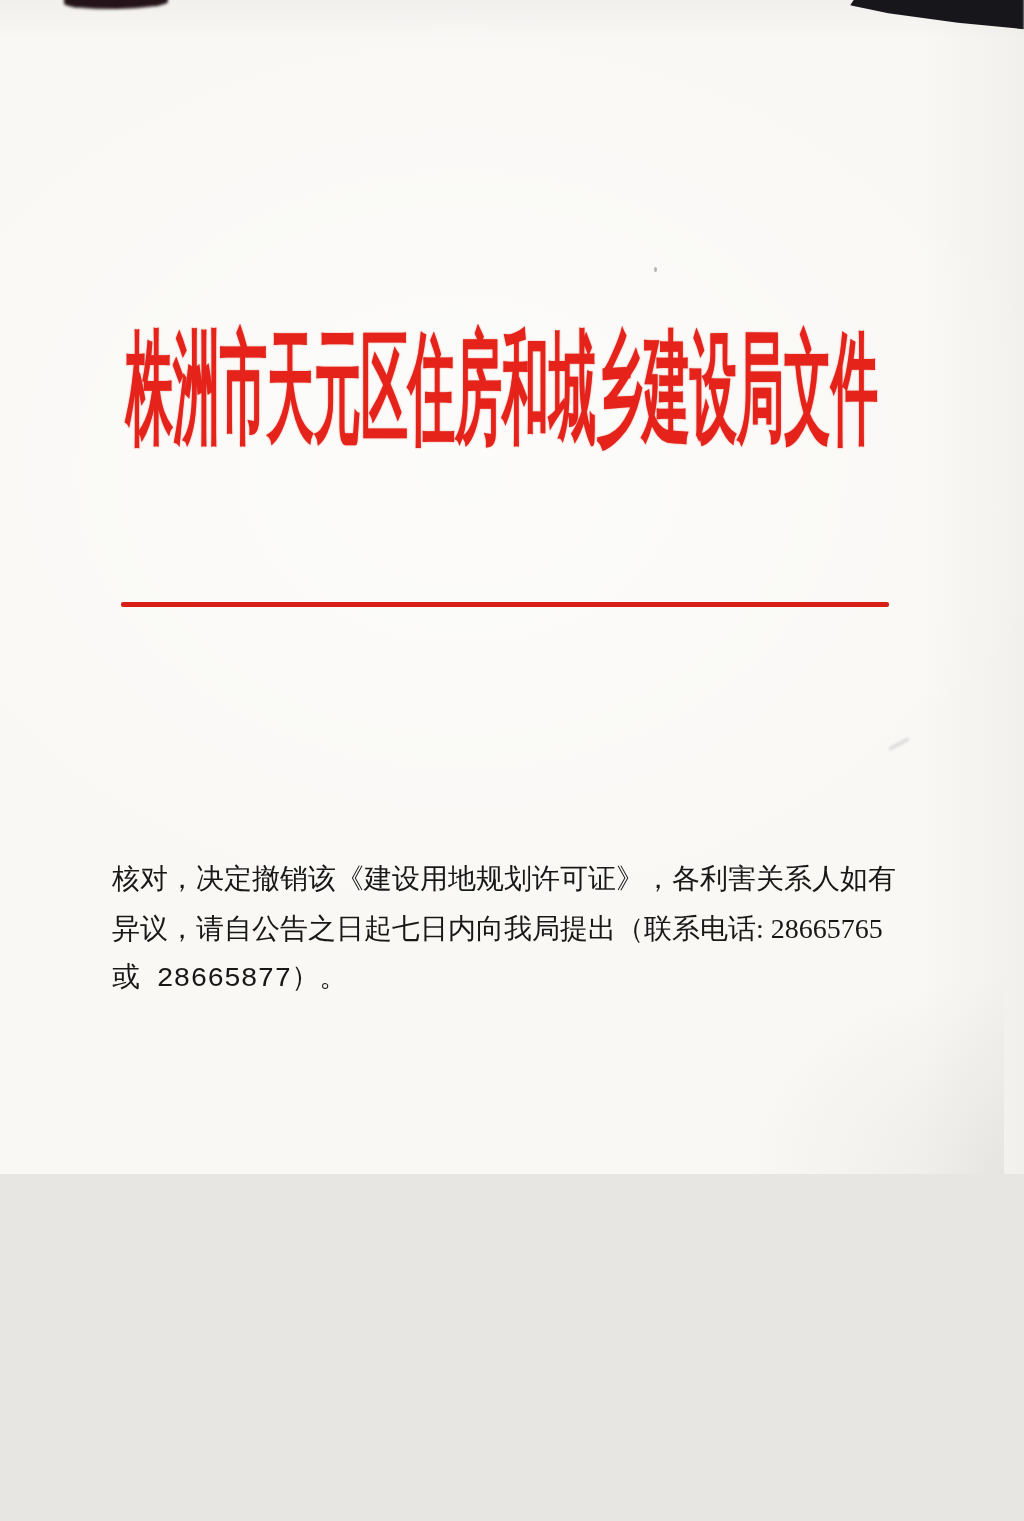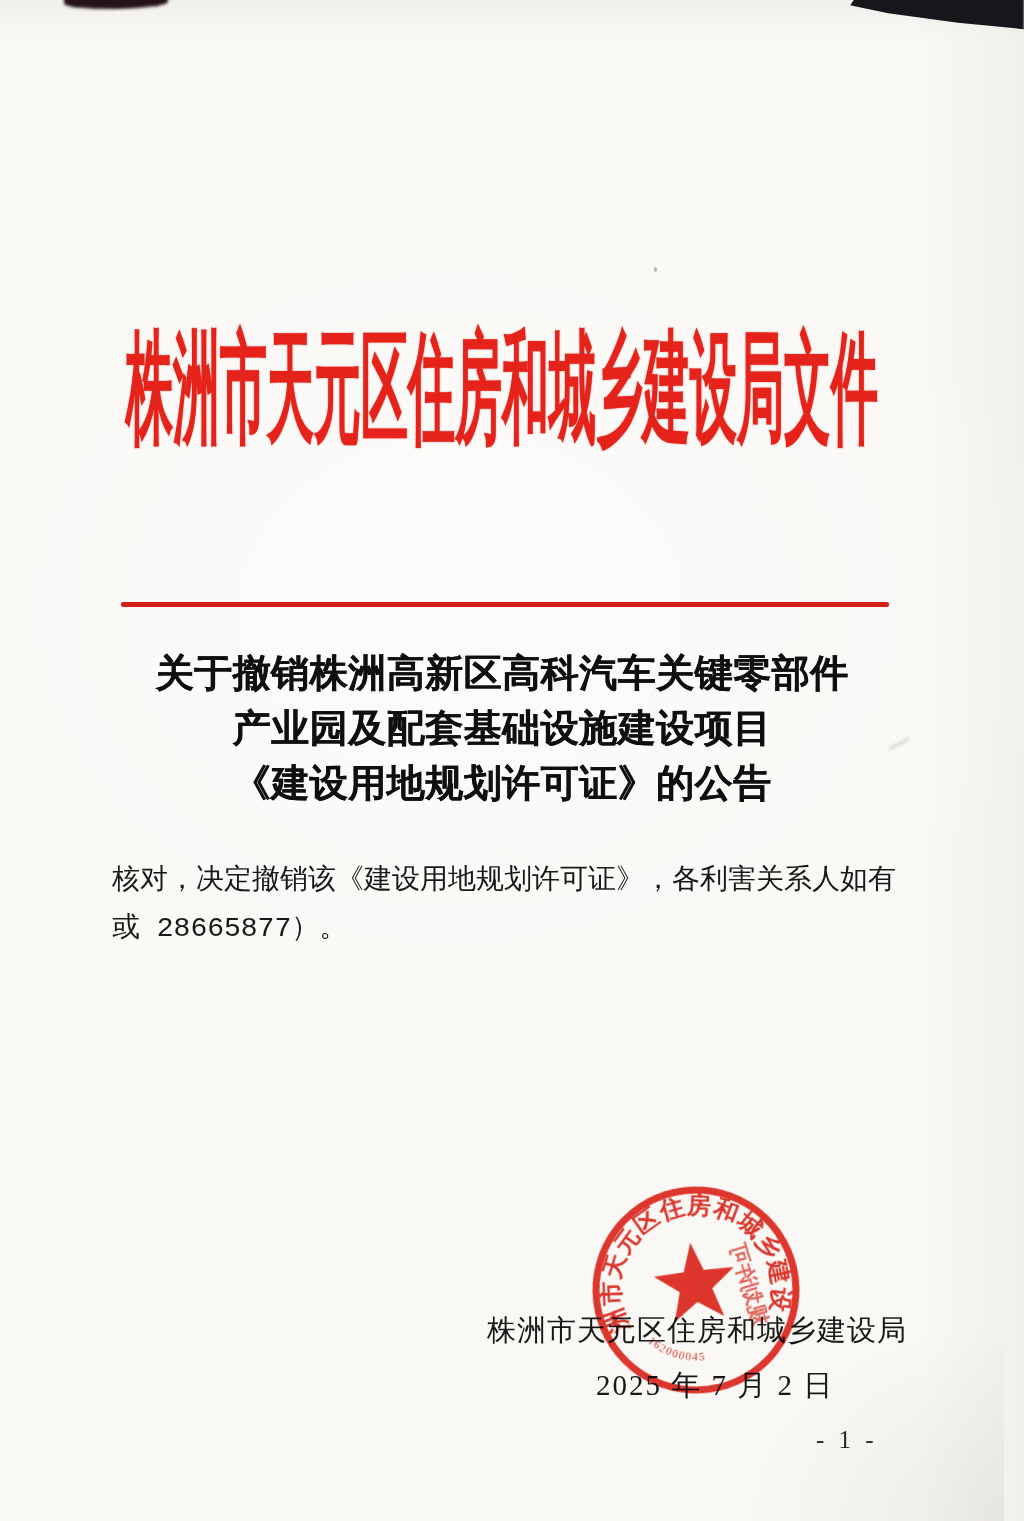--- a/index.html
+++ b/index.html
@@ -1,18 +1,18 @@
 <!DOCTYPE html>
 <html><head>
 <meta charset="utf-8">
 <style>
   html,body{margin:0;padding:0;background:#e8e6e3;}
   .page{
     position:relative;
-    width:1024px;height:1521px;
+    width:1024px;height:1174px;
     margin:0 auto;
     background:
       radial-gradient(ellipse 900px 700px at 45% 40%, rgba(255,255,255,.55), rgba(255,255,255,0) 70%),
       linear-gradient(to right, rgba(140,132,125,0) 90%, rgba(140,132,125,.07) 100%),
       linear-gradient(to bottom, rgba(90,80,85,.05) 0px, rgba(90,80,85,0) 40px),
       #f9f8f5;
     overflow:hidden;
     font-family:"Liberation Serif","DejaVu Serif",serif;
     color:#1c1c1c;
   }
@@ -95,28 +95,24 @@
     <div class="smear-tl"></div>
     <div class="smear-tr"></div>
     <div class="speck-1"></div>
     <div class="mark-right"></div>
     <div class="shade-br"></div>
 
     <div class="letterhead">株洲市天元区住房和城乡建设局文件</div>
 
     <div class="red-rule"></div>
 
-    <div class="doc-title">
-      <div>关于撤销株洲高新区高科汽车关键零部件</div>
-      <div>产业园及配套基础设施建设项目</div>
-      <div>《建设用地规划许可证》的公告</div>
-    </div>
 
     <div class="body-block">
       <div class="bline">核对，决定撤销该《建设用地规划许可证》，各利害关系人如有</div>
+      <div class="bline">异议，请自公告之日起七日内向我局提出（联系电话: 28665765</div>
       <div class="bline last">或 28665877）。</div>
     </div>
 
     <div class="signature">株洲市天元区住房和城乡建设局</div>
     <div class="doc-date">2025 年 7 月 2 日</div>
 
     <svg class="seal" viewBox="0 0 210 210" xmlns="http://www.w3.org/2000/svg">
       <circle cx="105" cy="105" r="99" fill="none" stroke="#e0271e" stroke-width="7"></circle>
       <polygon points="105,58 115,86.2 144.9,87 121.2,105.3 129.7,134 105,117 80.3,134 88.8,105.3 65.1,87 95,86.2" fill="#e0271e"></polygon>
       <path id="sealArc" d="M 36 137 A 76 76 0 1 1 174 137" fill="none"></path>

